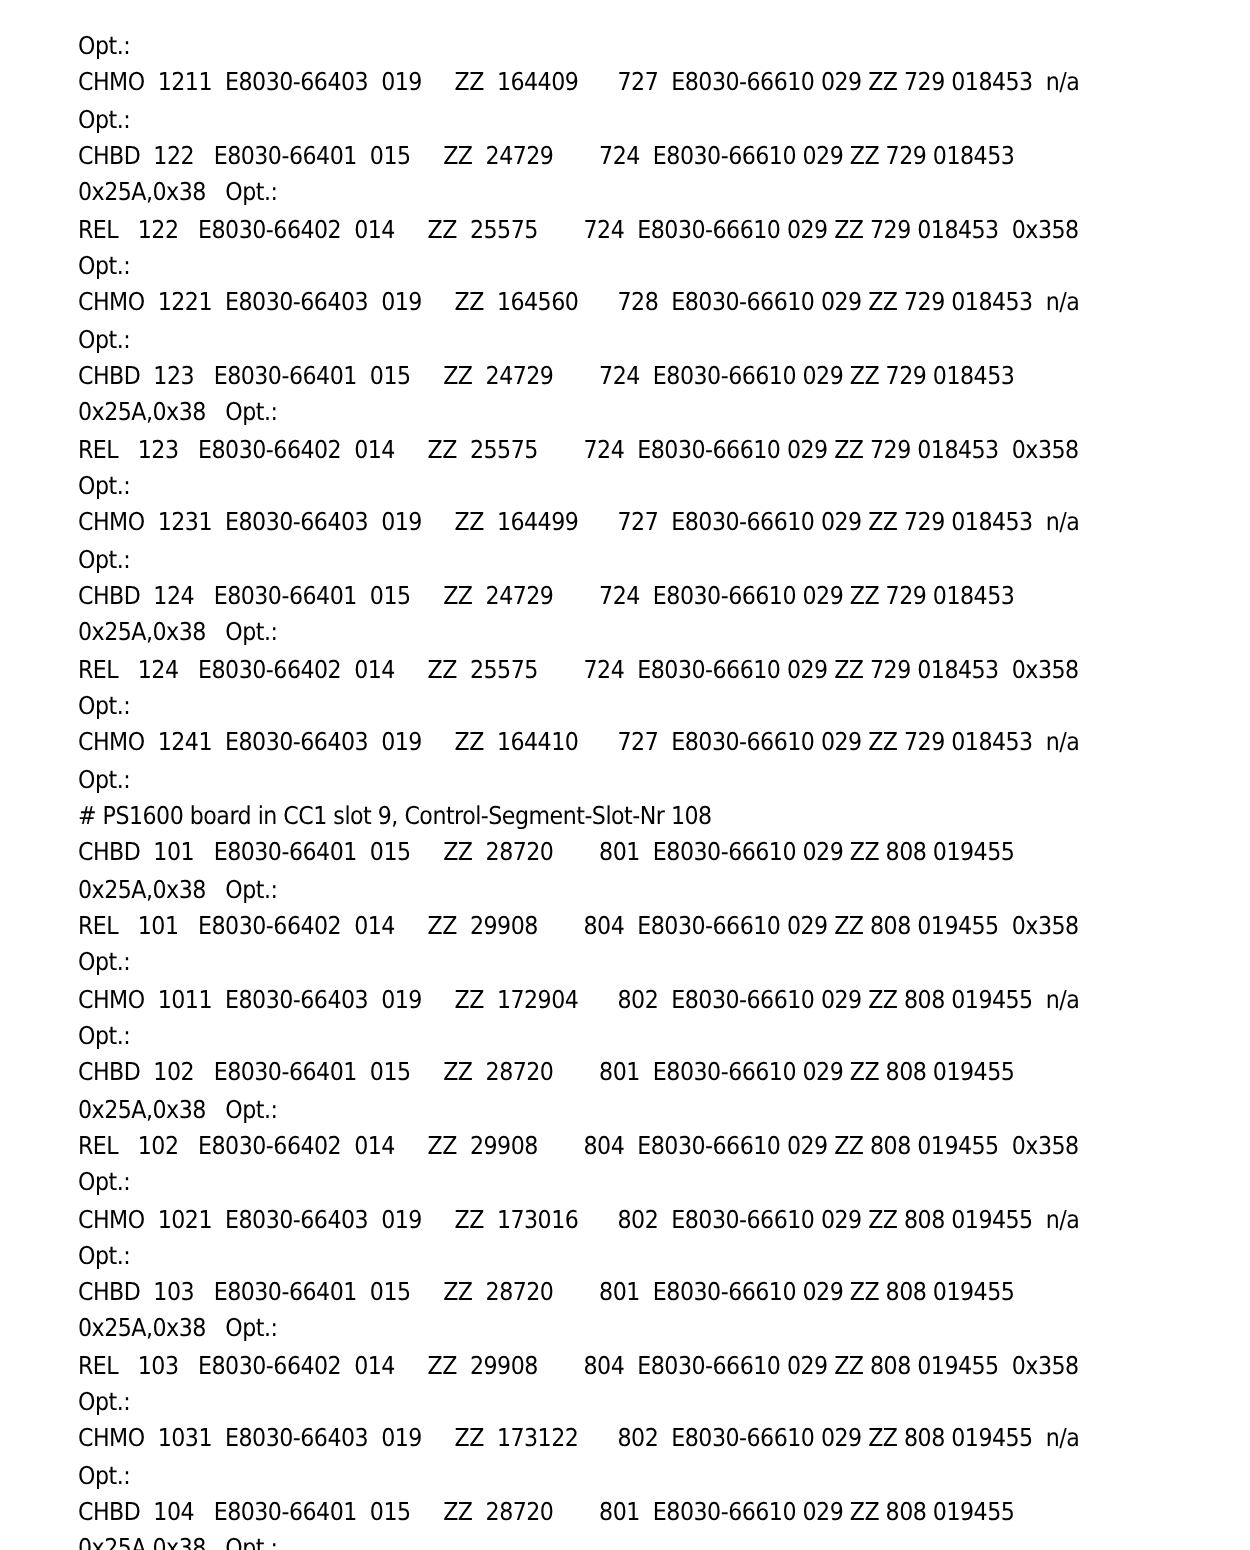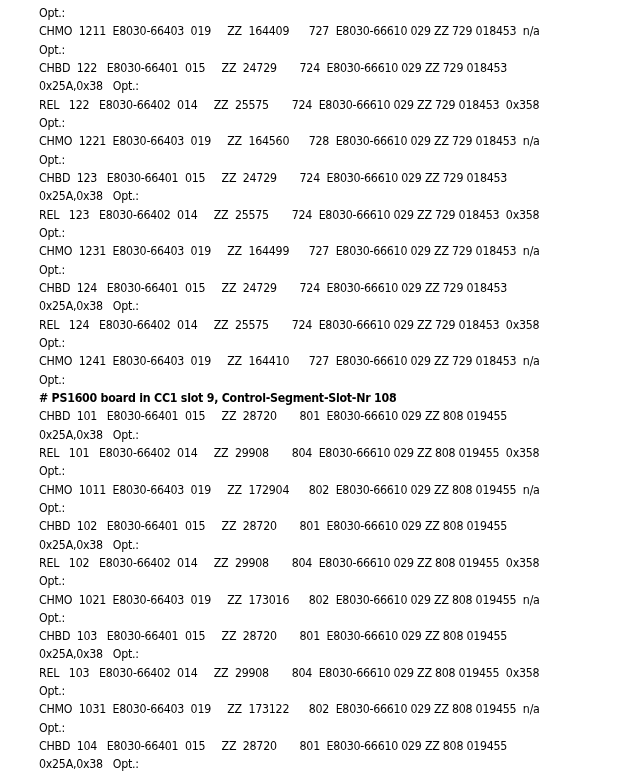--- a/index.html
+++ b/index.html
@@ -11,21 +11,21 @@
     width: 625px;
     height: 775px;
     overflow: hidden;
     font-family: "DejaVu Sans", "Liberation Sans", sans-serif;
   }
   #doc {
     position: relative;
     width: 625px;
     height: 751px;
     background: #ffffff;
-    padding-top: 4px;
+    padding-top: 14px;
     box-sizing: border-box;
   }
   .listing {
     margin: 0;
     padding: 0 6px 0 39px;
     color: #000000;
     font-family: "DejaVu Sans", "Liberation Sans", sans-serif;
     font-size: 12.3px;
     line-height: 18.33px;
     letter-spacing: -0.25px;
@@ -33,21 +33,20 @@
     font-stretch: condensed;
   }
   .line {
     white-space: pre;
     display: block;
     height: 18.33px;
     overflow: hidden;
   }
   .line.comment {
     white-space: pre;
-    font-weight: bold;
   }
 </style>
 </head>
 <body>
 
 <div id="doc">
   <div class="listing" id="listing"><span class="line">Opt.:</span><span class="line">CHMO  1211  E8030-66403  019     ZZ  164409      727  E8030-66610 029 ZZ 729 018453  n/a</span><span class="line">Opt.:</span><span class="line">CHBD  122   E8030-66401  015     ZZ  24729       724  E8030-66610 029 ZZ 729 018453</span><span class="line">0x25A,0x38   Opt.:</span><span class="line">REL   122   E8030-66402  014     ZZ  25575       724  E8030-66610 029 ZZ 729 018453  0x358</span><span class="line">Opt.:</span><span class="line">CHMO  1221  E8030-66403  019     ZZ  164560      728  E8030-66610 029 ZZ 729 018453  n/a</span><span class="line">Opt.:</span><span class="line">CHBD  123   E8030-66401  015     ZZ  24729       724  E8030-66610 029 ZZ 729 018453</span><span class="line">0x25A,0x38   Opt.:</span><span class="line">REL   123   E8030-66402  014     ZZ  25575       724  E8030-66610 029 ZZ 729 018453  0x358</span><span class="line">Opt.:</span><span class="line">CHMO  1231  E8030-66403  019     ZZ  164499      727  E8030-66610 029 ZZ 729 018453  n/a</span><span class="line">Opt.:</span><span class="line">CHBD  124   E8030-66401  015     ZZ  24729       724  E8030-66610 029 ZZ 729 018453</span><span class="line">0x25A,0x38   Opt.:</span><span class="line">REL   124   E8030-66402  014     ZZ  25575       724  E8030-66610 029 ZZ 729 018453  0x358</span><span class="line">Opt.:</span><span class="line">CHMO  1241  E8030-66403  019     ZZ  164410      727  E8030-66610 029 ZZ 729 018453  n/a</span><span class="line">Opt.:</span><span class="line comment"># PS1600 board in CC1 slot 9, Control-Segment-Slot-Nr 108</span><span class="line">CHBD  101   E8030-66401  015     ZZ  28720       801  E8030-66610 029 ZZ 808 019455</span><span class="line">0x25A,0x38   Opt.:</span><span class="line">REL   101   E8030-66402  014     ZZ  29908       804  E8030-66610 029 ZZ 808 019455  0x358</span><span class="line">Opt.:</span><span class="line">CHMO  1011  E8030-66403  019     ZZ  172904      802  E8030-66610 029 ZZ 808 019455  n/a</span><span class="line">Opt.:</span><span class="line">CHBD  102   E8030-66401  015     ZZ  28720       801  E8030-66610 029 ZZ 808 019455</span><span class="line">0x25A,0x38   Opt.:</span><span class="line">REL   102   E8030-66402  014     ZZ  29908       804  E8030-66610 029 ZZ 808 019455  0x358</span><span class="line">Opt.:</span><span class="line">CHMO  1021  E8030-66403  019     ZZ  173016      802  E8030-66610 029 ZZ 808 019455  n/a</span><span class="line">Opt.:</span><span class="line">CHBD  103   E8030-66401  015     ZZ  28720       801  E8030-66610 029 ZZ 808 019455</span><span class="line">0x25A,0x38   Opt.:</span><span class="line">REL   103   E8030-66402  014     ZZ  29908       804  E8030-66610 029 ZZ 808 019455  0x358</span><span class="line">Opt.:</span><span class="line">CHMO  1031  E8030-66403  019     ZZ  173122      802  E8030-66610 029 ZZ 808 019455  n/a</span><span class="line">Opt.:</span><span class="line">CHBD  104   E8030-66401  015     ZZ  28720       801  E8030-66610 029 ZZ 808 019455</span><span class="line">0x25A,0x38   Opt.:</span></div>
 </div>
 
 </body></html>

